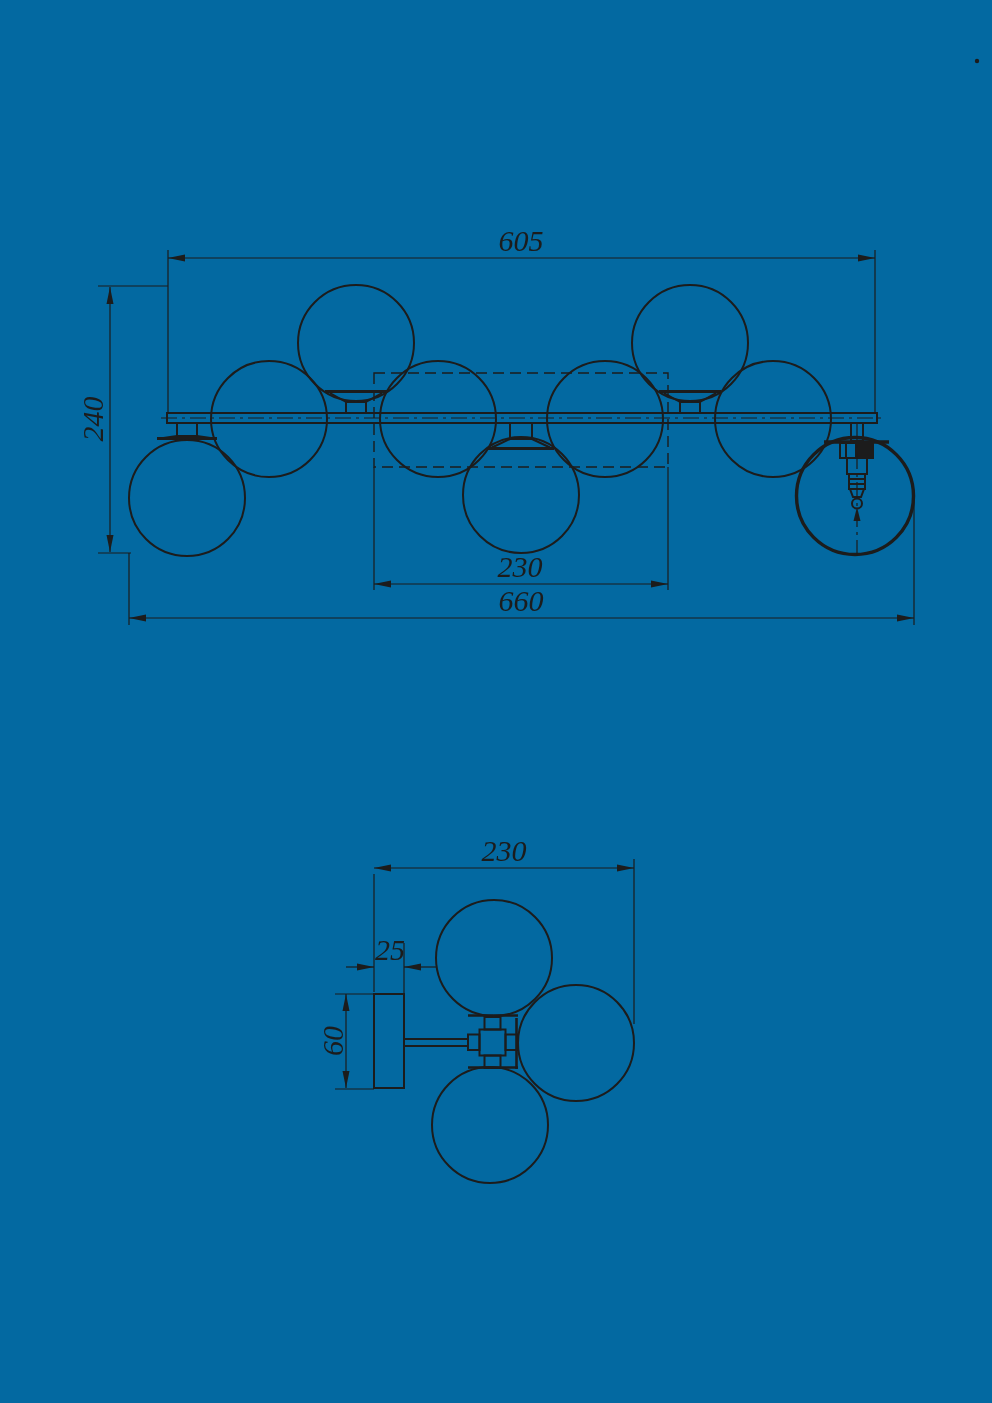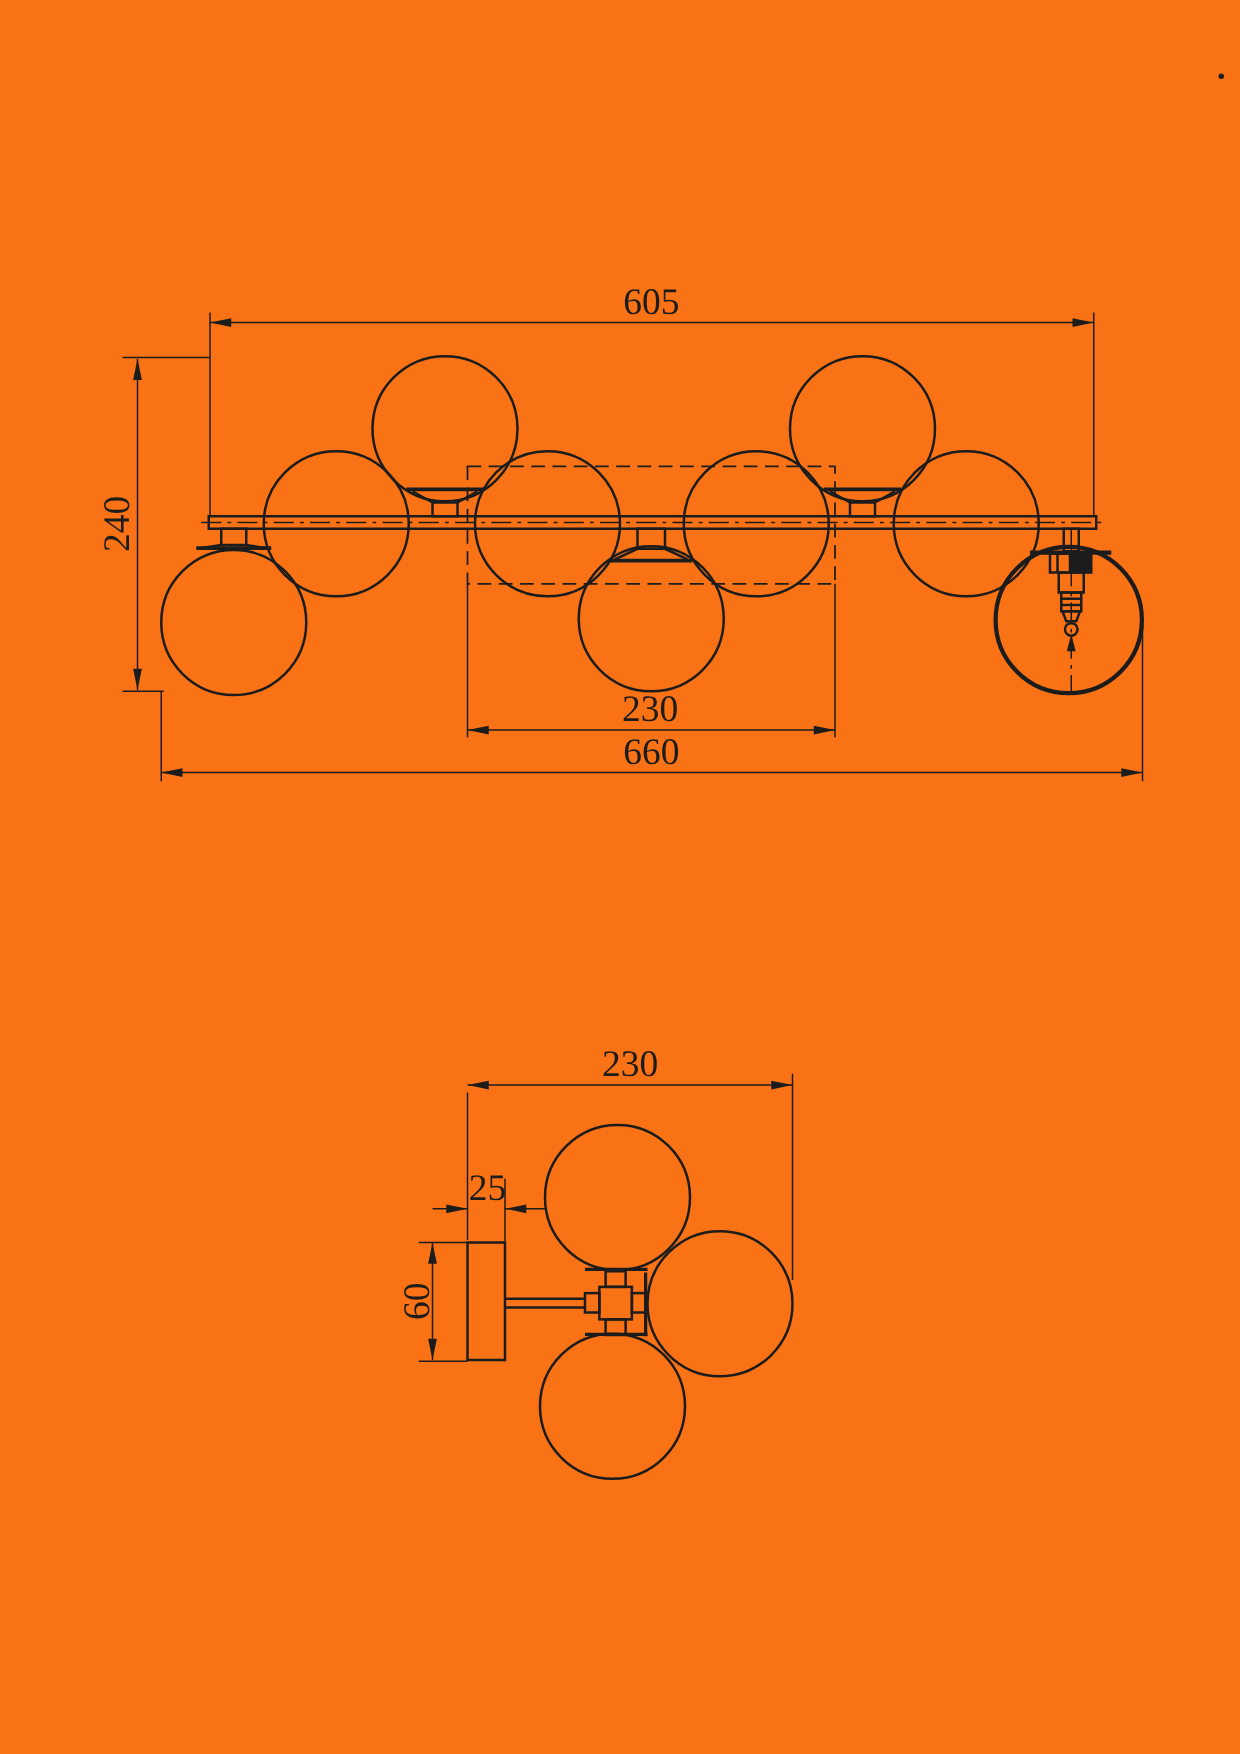--- a/index.html
+++ b/index.html
@@ -1,16 +1,16 @@
 <!DOCTYPE html>
 <html><head>
 <meta charset="utf-8">
 <style>
   html,body{margin:0;padding:0;background:#ffffff;}
-  .stage{position:relative;width:992px;height:1403px;background:#f97316;overflow:hidden;}
+  .stage{position:relative;width:992px;height:1403px;background:#0369a1;overflow:hidden;font-style:italic;}
   svg{display:block;}
   .ln-thin{stroke:#1c1c1c;stroke-width:1.2;fill:none;}
   .ln{stroke:#1c1c1c;stroke-width:2;fill:none;}
   .ln-med{stroke:#1c1c1c;stroke-width:2.6;fill:none;}
   .ln-thick{stroke:#1c1c1c;stroke-width:3.4;fill:none;}
   .rim{stroke:#1c1c1c;stroke-width:3;fill:none;}
   .cl{stroke:#1c1c1c;stroke-width:1.2;fill:none;stroke-dasharray:16 5 3 5;}
   .dash{stroke:#1c1c1c;stroke-width:1.4;fill:none;stroke-dasharray:11 6;}
   .arr{fill:#1c1c1c;stroke:none;}
   .dimtxt{font-family:"Liberation Serif","DejaVu Serif",serif;font-size:30px;fill:#1c1c1c;}

